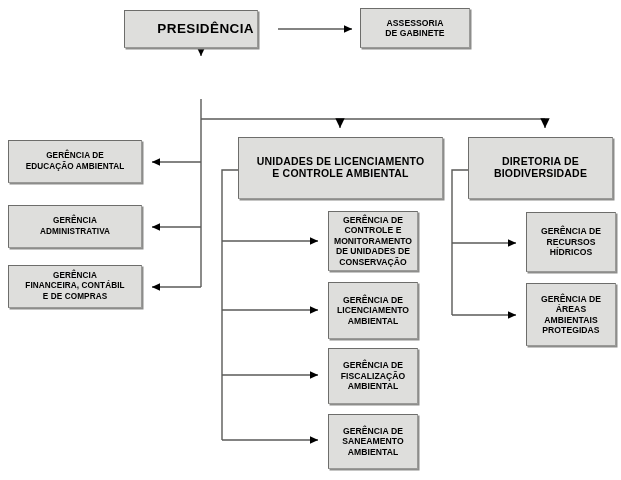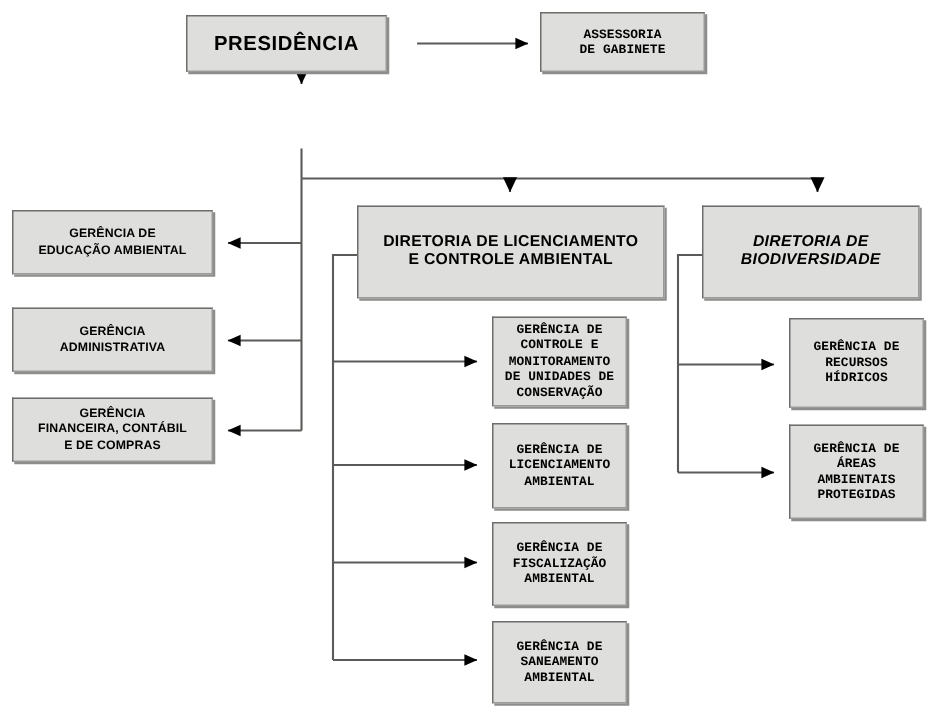--- a/index.html
+++ b/index.html
@@ -46,21 +46,21 @@
   }
   .org-box .box-label {
     display: block;
     width: 100%;
     padding: 0 3px;
     white-space: pre-line;
   }
   .lvl-1 { font-size: 13.5px; letter-spacing: 0.4px; }
   .lvl-2 { font-size: 11px;  letter-spacing: 0.3px; }
   .lvl-3 { font-size: 10.5px; letter-spacing: 0.2px; }
-  .lvl-4 { font-size: 8.6px; letter-spacing: 0.05px; line-height: 1.22; font-family: Liberation Mono, monospace; }
+  .lvl-4 { font-size: 8.6px; letter-spacing: 0.05px; line-height: 1.22; }
   .lvl-side { font-size: 8.2px; line-height: 1.25; }
 </style>
 </head>
 <body>
 
 <div id="chart-canvas">
 
   <svg id="connector-layer" viewBox="0 0 621 480" width="621" height="480" aria-hidden="true">
     <defs>
       <marker id="arrow-right" markerWidth="9" markerHeight="9" refX="8.4" refY="4.5" orient="auto" markerUnits="userSpaceOnUse">
@@ -101,21 +101,21 @@
       <path d="M222,310 L318,310" marker-end="url(#arrow-right)"></path>
       <path d="M222,375 L318,375" marker-end="url(#arrow-right)"></path>
       <path d="M222,440 L318,440" marker-end="url(#arrow-right)"></path>
 
       <path d="M468,170 L452,170 L452,315"></path>
       <path d="M452,243 L516,243" marker-end="url(#arrow-right)"></path>
       <path d="M452,315 L516,315" marker-end="url(#arrow-right)"></path>
     </g>
   </svg>
 
-  <div class="org-box lvl-1" style="left:124px; top:10px; width:134px; height:38px;">
+  <div class="org-box lvl-1" style="left:124px; top:10px; width:134px; height:38px;text-align:right;">
     <span class="box-label">PRESIDÊNCIA</span>
   </div>
 
   <div class="org-box lvl-4" style="left:360px; top:8px; width:110px; height:40px;">
     <span class="box-label">ASSESSORIA
 DE GABINETE</span>
   </div>
 
 
   <div class="org-box lvl-side" style="left:8px; top:140px; width:134px; height:43px;">
@@ -128,25 +128,25 @@
 ADMINISTRATIVA</span>
   </div>
 
   <div class="org-box lvl-side" style="left:8px; top:265px; width:134px; height:43px;">
     <span class="box-label">GERÊNCIA
 FINANCEIRA, CONTÁBIL
 E DE COMPRAS</span>
   </div>
 
   <div class="org-box lvl-3" style="left:238px; top:137px; width:205px; height:62px;">
-    <span class="box-label">DIRETORIA DE LICENCIAMENTO
+    <span class="box-label">UNIDADES DE LICENCIAMENTO
 E CONTROLE AMBIENTAL</span>
   </div>
 
-  <div class="org-box lvl-3" style="left:468px; top:137px; width:145px; height:62px;font-style:italic;">
+  <div class="org-box lvl-3" style="left:468px; top:137px; width:145px; height:62px;">
     <span class="box-label">DIRETORIA DE
 BIODIVERSIDADE</span>
   </div>
 
   <div class="org-box lvl-4" style="left:328px; top:211px; width:90px; height:60px;">
     <span class="box-label">GERÊNCIA DE
 CONTROLE E
 MONITORAMENTO
 DE  UNIDADES DE
 CONSERVAÇÃO</span>

